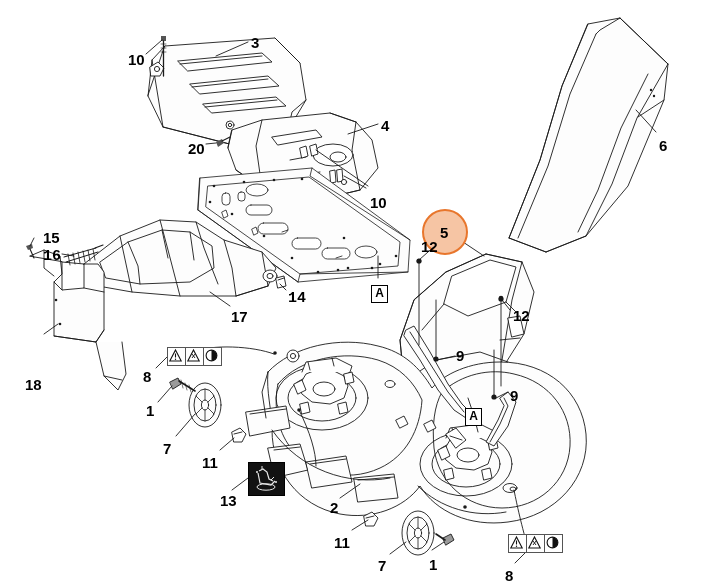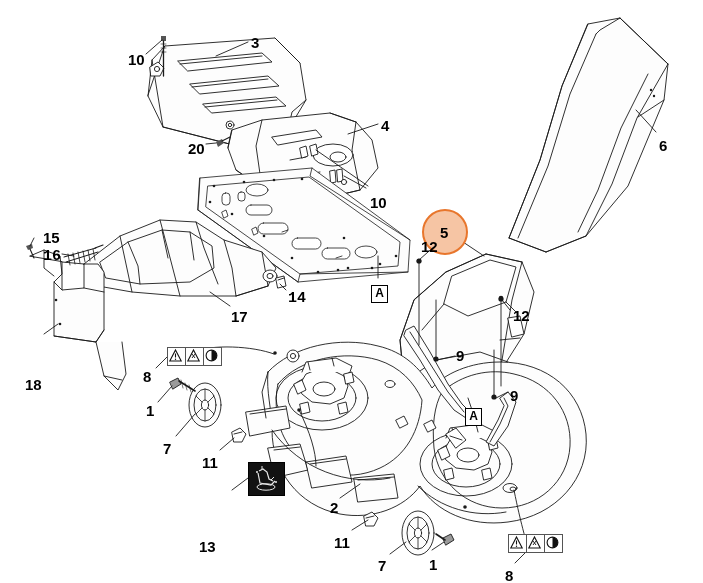--- a/index.html
+++ b/index.html
@@ -466,21 +466,21 @@
   <div class="lbl" style="left:510px;top:388px;">9</div>
   <div class="lbl" style="left:19px;top:230px;margin-left:24px;">15</div>
   <div class="lbl" style="left:43px;top:249px;font-family:Liberation Mono, monospace;">16</div>
   <div class="lbl" style="left:288px;top:291px;font-family:Liberation Mono, monospace;">14</div>
   <div class="lbl" style="left:215px;top:309px;margin-left:16px;">17</div>
   <div class="lbl" style="left:25px;top:337px;margin-top:40px;">18</div>
   <div class="lbl" style="left:143px;top:369px;">8</div>
   <div class="lbl" style="left:146px;top:403px;">1</div>
   <div class="lbl" style="left:163px;top:441px;">7</div>
   <div class="lbl" style="left:202px;top:455px;">11</div>
-  <div class="lbl" style="left:199px;top:493px;margin-top:46px;">13</div>
+  <div class="lbl" style="left:220px;top:493px;">13</div>
   <div class="lbl" style="left:330px;top:500px;">2</div>
   <div class="lbl" style="left:334px;top:535px;">11</div>
   <div class="lbl" style="left:378px;top:558px;">7</div>
   <div class="lbl" style="left:429px;top:557px;">1</div>
   <div class="lbl" style="left:505px;top:568px;">8</div>
 
   <div class="abox" style="left:371px;top:285px;">A</div>
   <div class="abox" style="left:465px;top:408px;">A</div>
 
   <div class="warnbox" style="left:167px;top:347px;">

